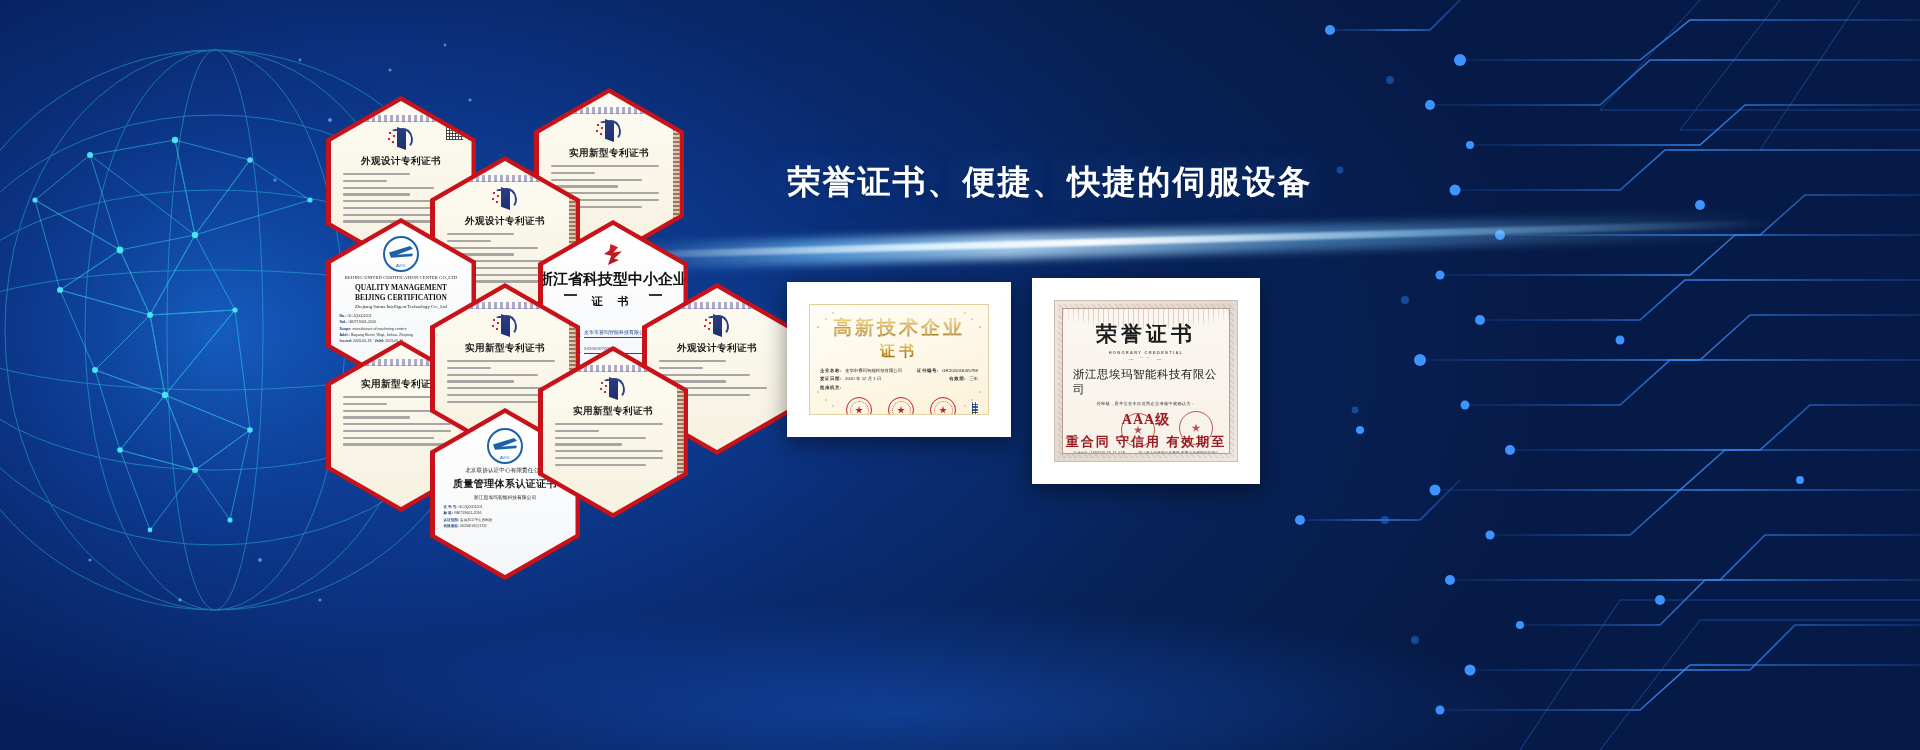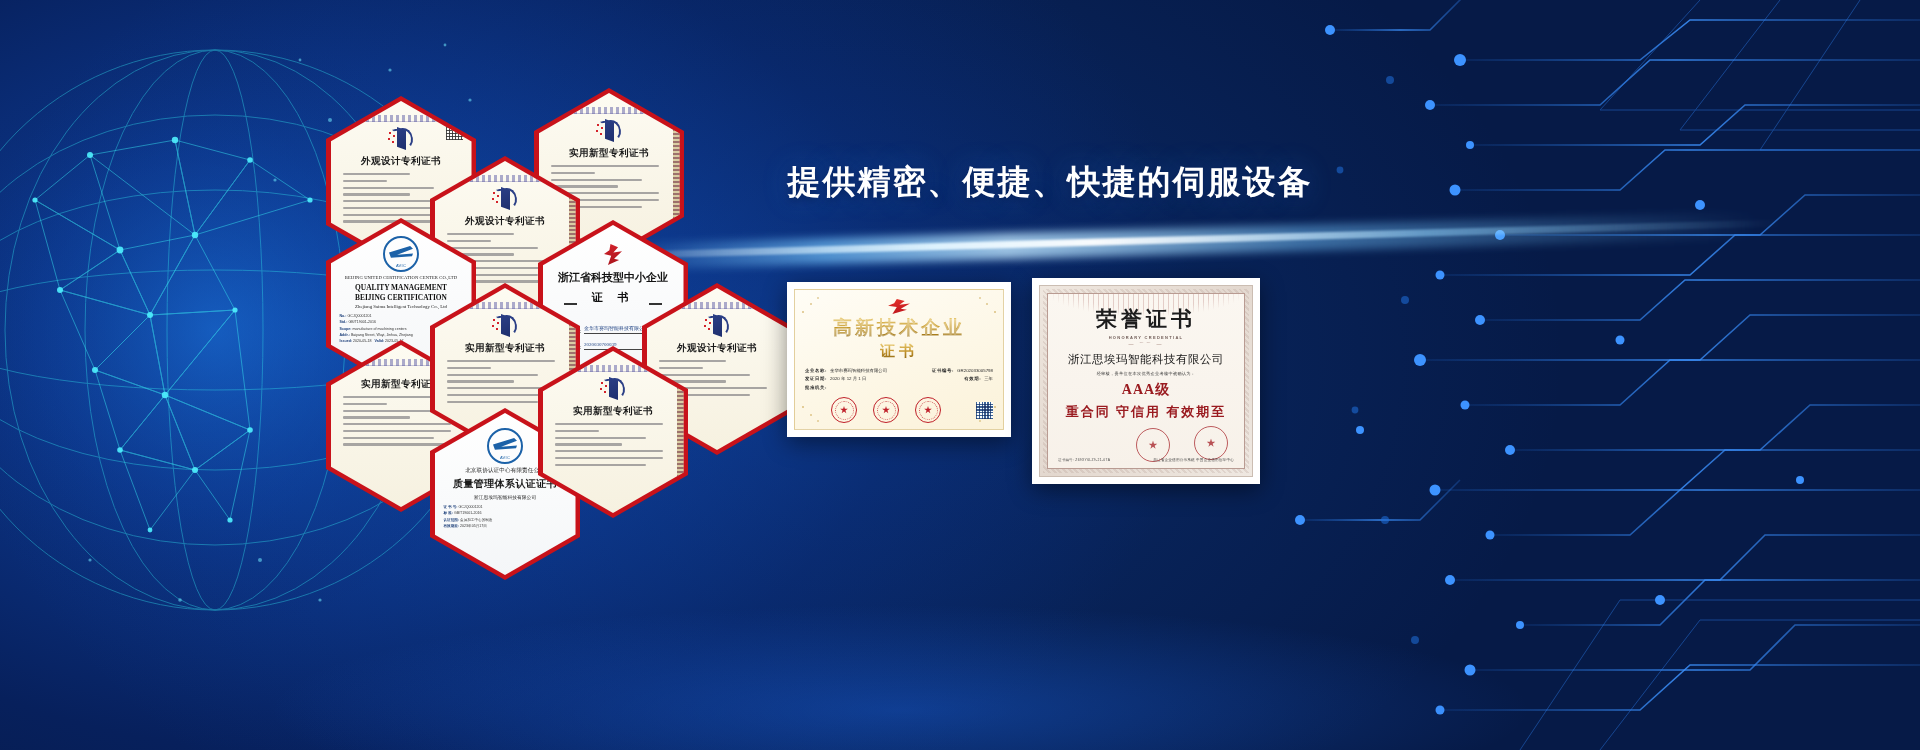--- a/index.html
+++ b/index.html
@@ -167,44 +167,44 @@
   .kv b { color:#1c3f7a; }
   
   .zj-logo { width:24px; height:24px; position:relative; margin:2px 0 3px; }
   .zj-logo .fl {
     position:absolute; left:3px; top:1px; width:18px; height:21px;
     background:linear-gradient(170deg,#d4232b 0%, #a8141c 100%);
     clip-path:polygon(36% 0, 78% 16%, 52% 40%, 100% 34%, 56% 70%, 84% 76%, 22% 100%, 40% 56%, 0 48%, 30% 30%);
   }
   .zj-title {
     font-family:Liberation Mono, monospace;
-    font-size:11px; font-weight:bold; color:#111; white-space:nowrap;
+    font-size:15px; font-weight:bold; color:#111; white-space:nowrap;
   }
   .zj-sub {
     font-family:"Liberation Serif", serif;
     font-size:11px; font-weight:bold; color:#111;
     letter-spacing:6px; margin:5px 0 20px;
-    display:flex; align-items:flex-end; gap:15px;
+    display:flex; align-items:flex-start; gap:15px;
   }
   .zj-sub .bar { width:13px; height:1.6px; background:#333; display:inline-block; }
   .zj-field {
     width:100%; display:flex; align-items:flex-end; gap:3px;
     font-family:"Liberation Serif", serif;
     font-size:6.2px; color:#111; margin-bottom:7px;
   }
   .zj-field .fv {
     flex:1; border-bottom:.8px solid #444; font-size:5px;
     color:#1b3f80; padding-bottom:.5px; line-height:1.25;
   }
   
   .framed {
     position:absolute; z-index:25;
     background:#ffffff;
     box-shadow:0 6px 22px rgba(0,0,0,.45);
-    padding:7px;
+    padding:22px;
   }
   #cert-hightech { left:787px; top:282px; width:224px; height:155px; }
   #cert-honor    { left:1032px; top:278px; width:228px; height:206px; }
   .ht-body {
     width:100%; height:100%;
     background:linear-gradient(160deg,#fffdf6 0%, #fdf7e6 55%, #fbf2d9 100%);
     border:1px solid rgba(196,160,70,.45);
     position:relative;
     display:flex; flex-direction:column; align-items:center;
     padding:9px 10px 6px;
@@ -715,21 +715,21 @@
             <div class="ln l"></div>
             <div class="ln l"></div>
           <div class="ln m"></div>
         </div>
       </div>
     </div>
 
   </div>
 
   <div class="headline">
-    <span class="l2">提供精密、便捷、快捷的伺服设备</span>
+    <span class="l2">荣誉证书、便捷、快捷的伺服设备</span>
   </div>
 
   <div class="framed" id="cert-hightech">
     <div class="ht-body">
       <span class="corner-orn tl"></span>
       <span class="corner-orn tr"></span>
       <span class="corner-orn bl"></span>
       <span class="corner-orn br"></span>
 
       <div class="ht-flame">

